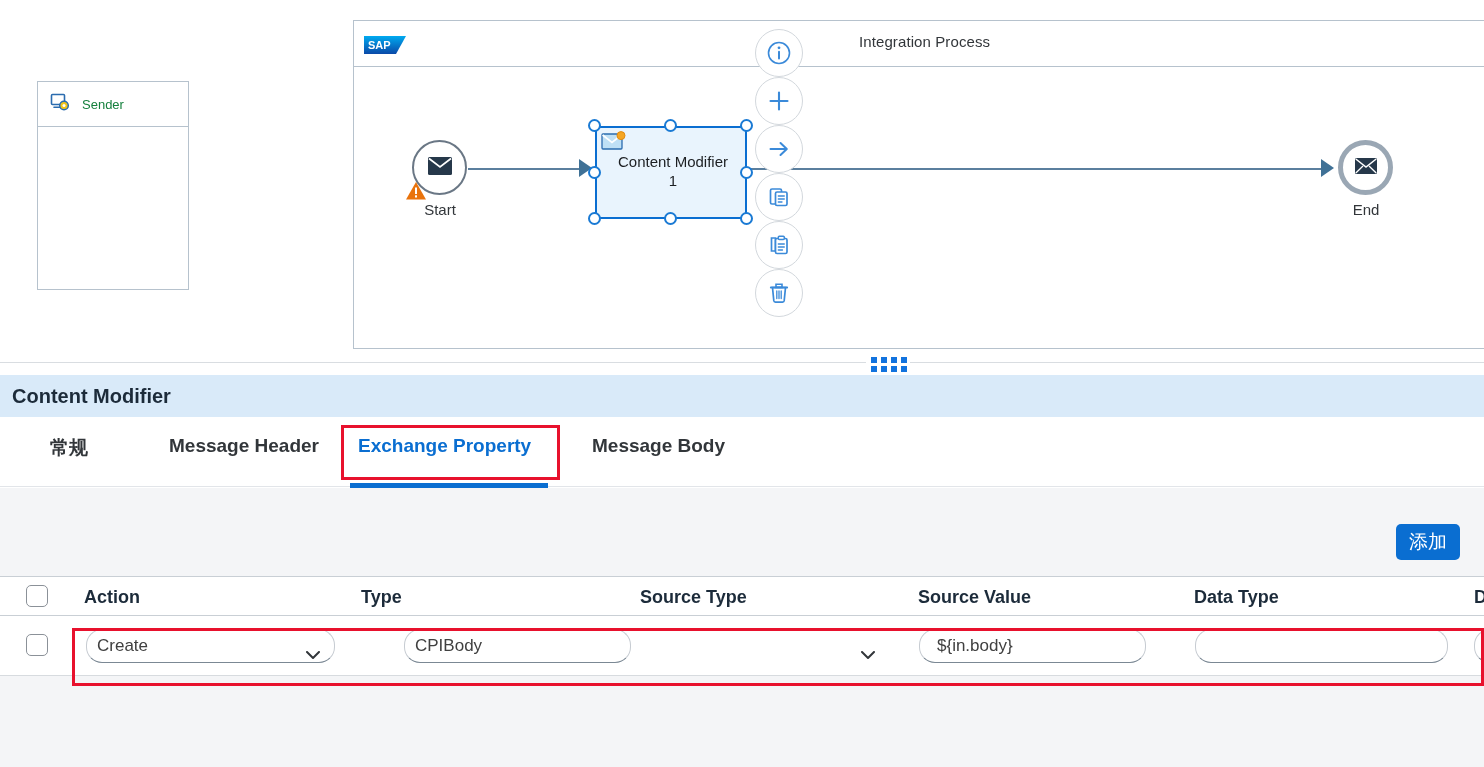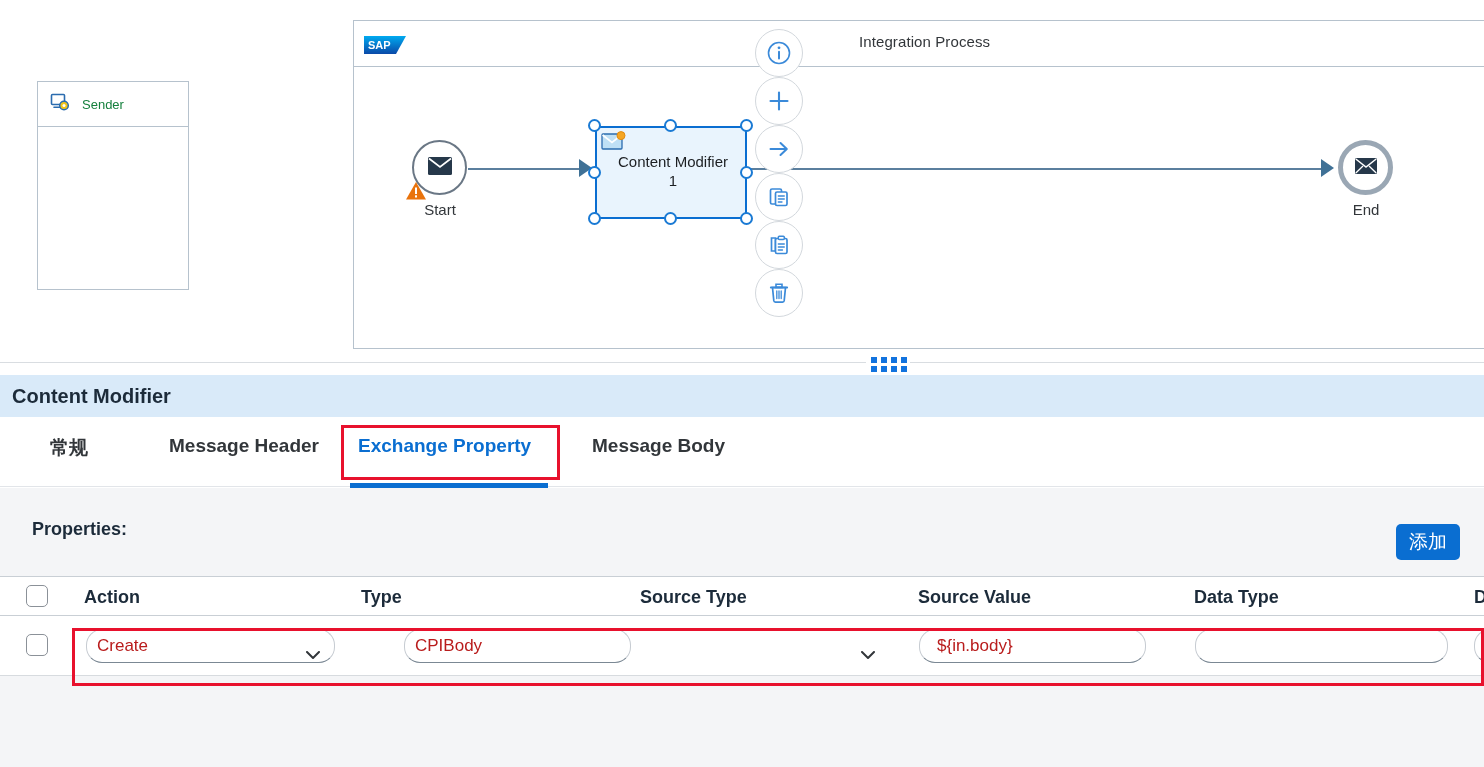--- a/index.html
+++ b/index.html
@@ -171,21 +171,21 @@
   .chk {
     position: absolute; width: 22px; height: 22px;
     border: 1px solid #8b9198; border-radius: 5px; background: #fff;
     cursor: pointer;
   }
 
   .field {
     position: absolute; height: 34px;
     border: 1px solid #c7ccd2; border-bottom-color: #7b8894;
     border-radius: 16px; background: #fff;
-    font-size: 17px; color: #b91c1c;
+    font-size: 17px; color: #404040;
     padding: 0 10px; line-height: 32px;
     font-family: "Liberation Sans","DejaVu Sans",sans-serif;
     white-space: nowrap; overflow: hidden;
   }
   .select { padding-right: 30px; cursor: pointer; }
   .chev {
     position: absolute; width: 14px; height: 9px; pointer-events: none;
   }
 </style>
 </head>
@@ -349,23 +349,20 @@
     <span class="tab" style="left:50px;">常规</span>
     <span class="tab" style="left:145px;margin-left:24px;">Message Header</span>
     <span class="tab active" style="left:358px;">Exchange Property</span>
     <span class="tab" style="left:592px;">Message Body</span>
   </div>
   <div class="tab-underline"></div>
   <div class="redbox tabbox"></div>
 
   <div class="props-area">
 
-    <div class="props-bar">
-      <span class="props-label">Properties:</span>
-    </div>
 
     <div class="tbl-head">
       <span class="chk" style="left:26px; top:8px;"></span>
       <span class="th" style="left:84px;">Action</span>
       <span class="th" style="left:361px;">Type</span>
       <span class="th" style="left:640px;">Source Type</span>
       <span class="th" style="left:918px;">Source Value</span>
       <span class="th" style="left:1194px;">Data Type</span>
       <span class="th" style="left:1474px;">D</span>
     </div>

